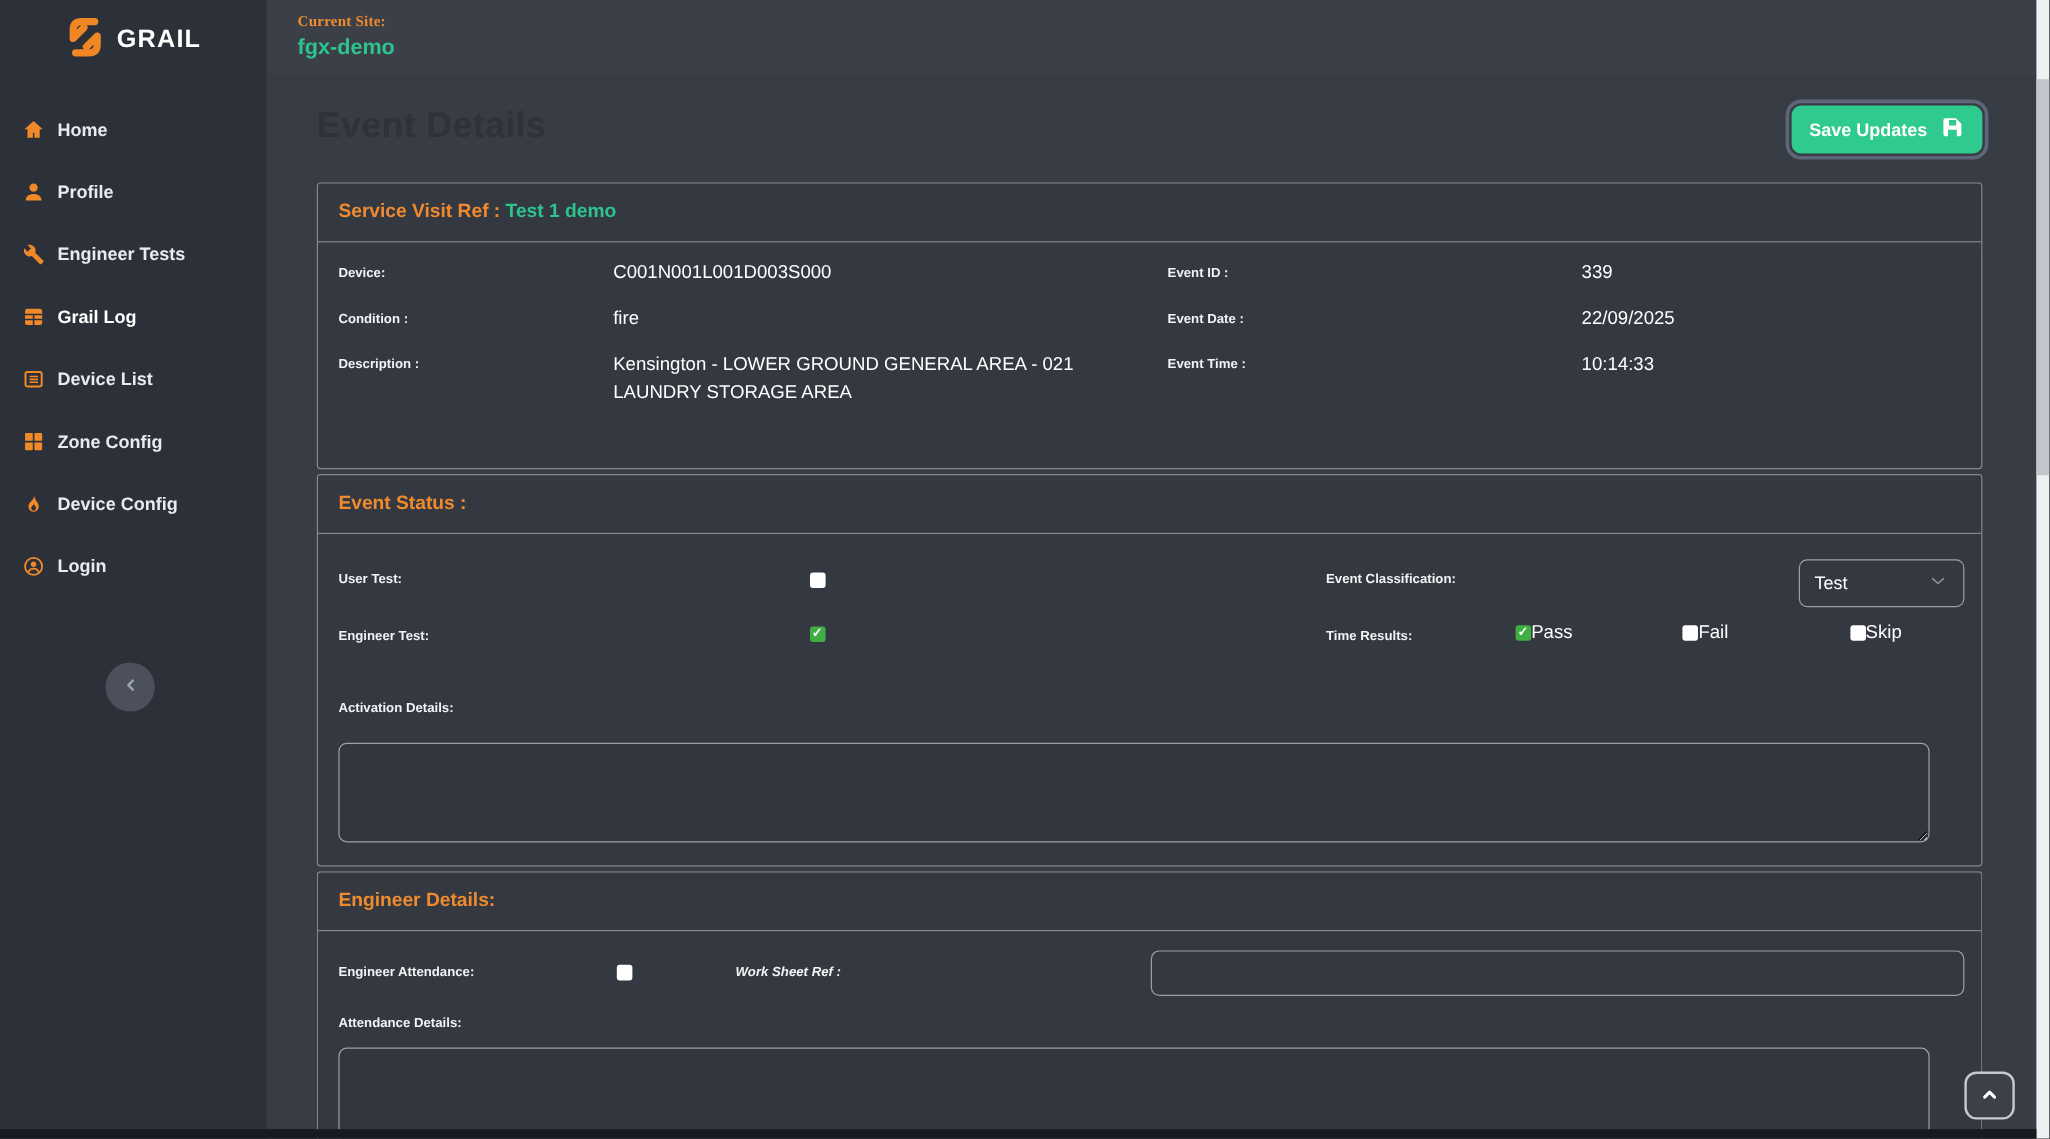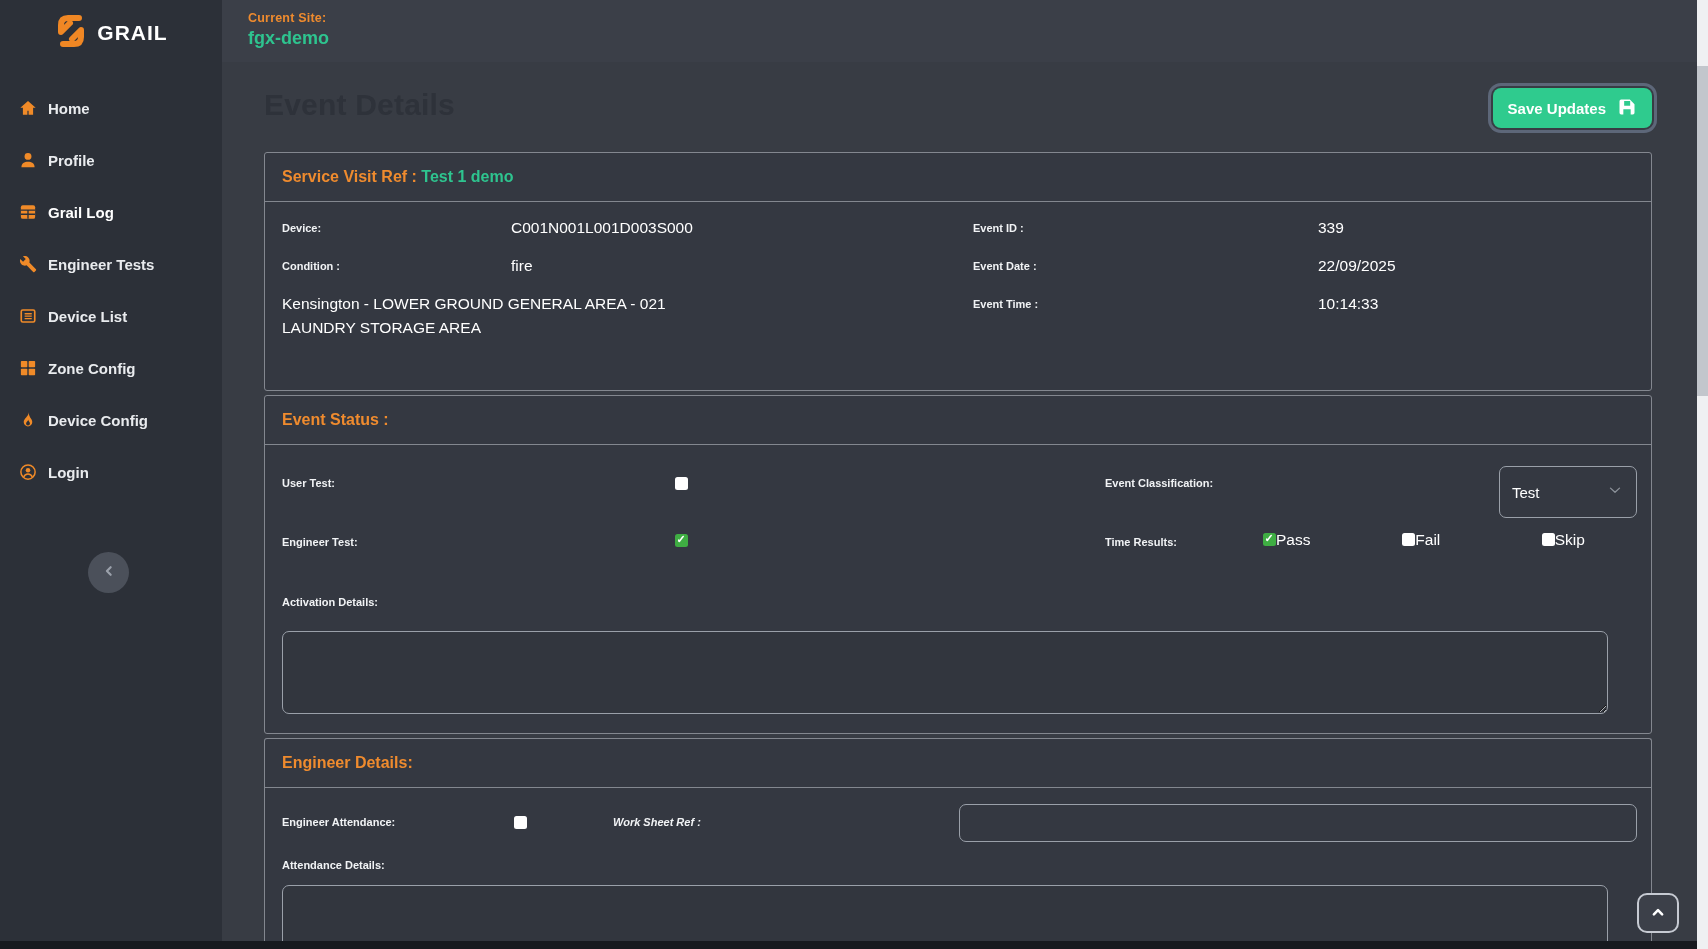--- a/index.html
+++ b/index.html
@@ -16,21 +16,21 @@
     color:#e9ebee; font-size:15px; font-weight:600; cursor:pointer; }
   .nav-item.active .nlabel { color:#ffffff; font-weight:800; }
   .nicon { width:19px; height:19px; display:inline-flex; align-items:center; justify-content:center; }
   .nicon svg { width:18px; height:18px; }
   .collapse-btn { position:absolute; left:88px; top:552px; width:41px; height:41px; border-radius:50%;
     background:#4b505a; display:flex; align-items:center; justify-content:center; cursor:pointer; border:none; }
 
   
   .topbar { position:absolute; left:222px; top:0; width:1475px; height:62px; background:#3b3f48; z-index:2;
     padding:11px 0 0 26px; }
-  .cs-label { color:#ef8b2e; font-size:12.5px; font-weight:800; letter-spacing:.2px; }
+  .cs-label { color:#ef8b2e; font-size:12.5px; font-weight:800; letter-spacing:.2px;font-family:Liberation Serif, serif; }
   .cs-site  { color:#2ec48f; font-size:18px; font-weight:800; margin-top:3px; }
 
   
   .main { position:absolute; left:222px; top:62px; width:1475px; height:887px;
     padding:26px 45px 0 42px; background:#383c44; overflow:hidden; }
   .title-row { display:flex; align-items:flex-start; justify-content:space-between; height:40px; }
   h1.page-title { font-size:30px; font-weight:600; color:#2e323a; letter-spacing:.2px; }
   .save-btn { display:flex; align-items:center; gap:11px; height:40px; padding:0 15px;
     background:#2fcb8e; color:#ffffff; font-size:15px; font-weight:600; border:none; border-radius:8px;
     box-shadow:0 0 0 2px #383c44, 0 0 0 5px #5d6779; cursor:pointer;
@@ -65,21 +65,21 @@
   .srow2 { margin-top:12px; min-height:50px; }
   .s-label { width:349px; flex:none; line-height:24px; padding-top:5px; }
   .srow2 .s-label { padding-top:0; }
   .cb { width:13px; height:13px; border-radius:2.5px; background:#ffffff; flex:none; display:inline-block; position:relative; cursor:pointer; }
   .cb.checked { background:#3fae43; }
   .cb.checked::after { content:"\2713"; position:absolute; left:1.5px; top:-1px; color:#fff; font-size:11px; font-weight:700; }
   .srow1 .cb { margin-top:11px; }
   .srow2 > .cb { margin-top:4px; }
   .s-right-gap { width:329px; flex:none; }
   .class-label { width:350px; flex:none; line-height:24px; padding-top:5px; }
-  .select { width:316px; height:52px; border:1px solid #9aa0a9; border-radius:7px; background:transparent;
+  .select { width:316px; height:40px; border:1px solid #9aa0a9; border-radius:7px; background:transparent;
     display:flex; align-items:center; justify-content:space-between; padding:0 12px; cursor:pointer; }
   .select .value { font-size:15px; }
   .tr-label { width:114px; flex:none; line-height:24px; }
   .opt { display:flex; align-items:flex-start; width:116px; }
   .opt .cb { margin-top:3px; }
   .opt .value { line-height:20px; }
   .act-label { margin-top:10px; line-height:24px; }
   textarea.big { display:block; width:1326px; height:83px; margin-top:17px; background:#32363e;
     border:1px solid #9aa0a9; border-radius:7px; color:#fff; font-size:15px; padding:8px 10px;
     font-family:"Liberation Sans", sans-serif; }
@@ -132,36 +132,36 @@
       </div>
       <div class="nav-item">
         <span class="nicon">
           <svg viewBox="0 0 24 24" fill="#f08a28">
               <circle cx="12" cy="7.2" r="4.6"></circle>
               <path d="M3.2 21.5c0-4.8 3.9-7.2 8.8-7.2s8.8 2.4 8.8 7.2z"></path>
             </svg>
         </span>
         <span class="nlabel">Profile</span>
       </div>
+      <div class="nav-item">
+        <span class="nicon">
+          <svg viewBox="0 0 24 24" fill="#f08a28">
+              <path d="M22.6 18.9l-8.8-8.8c.9-2.3.4-5-1.5-6.9C10.4 1.3 7.6.8 5.3 1.7L9 5.4 5.4 9 1.7 5.3C.8 7.6 1.3 10.4 3.2 12.3c1.9 1.9 4.6 2.4 6.9 1.5l8.8 8.8c.5.5 1.2.5 1.7 0l2-2c.5-.5.5-1.2 0-1.7z"></path>
+            </svg>
+        </span>
+        <span class="nlabel">Engineer Tests</span>
+      </div>
       <div class="nav-item active">
         <span class="nicon">
           <svg viewBox="0 0 24 24">
               <rect x="2.5" y="3" width="19" height="18" rx="2.5" fill="#f08a28"></rect>
               <path d="M2.5 9.5h19M2.5 15h19M12 9.5V21" stroke="#2c3038" stroke-width="1.8"></path>
             </svg>
         </span>
         <span class="nlabel">Grail Log</span>
-      </div>
-      <div class="nav-item">
-        <span class="nicon">
-          <svg viewBox="0 0 24 24" fill="#f08a28">
-              <path d="M22.6 18.9l-8.8-8.8c.9-2.3.4-5-1.5-6.9C10.4 1.3 7.6.8 5.3 1.7L9 5.4 5.4 9 1.7 5.3C.8 7.6 1.3 10.4 3.2 12.3c1.9 1.9 4.6 2.4 6.9 1.5l8.8 8.8c.5.5 1.2.5 1.7 0l2-2c.5-.5.5-1.2 0-1.7z"></path>
-            </svg>
-        </span>
-        <span class="nlabel">Engineer Tests</span>
       </div>
       <div class="nav-item">
         <span class="nicon">
           <svg viewBox="0 0 24 24" fill="none" stroke="#f08a28">
               <rect x="3" y="4" width="18" height="16" rx="2" stroke-width="2.2"></rect>
               <path d="M7.5 9h9.5M7.5 12.2h9.5M7.5 15.4h9.5" stroke-width="1.8"></path>
             </svg>
         </span>
         <span class="nlabel">Device List</span>
       </div>
@@ -234,20 +234,21 @@
         <div class="c1-left">
           <div class="frow">
             <span class="label">Device:</span>
             <span class="value">C001N001L001D003S000</span>
           </div>
           <div class="frow">
             <span class="label">Condition :</span>
             <span class="value">fire</span>
           </div>
           <div class="frow">
+            <span class="label">Description :</span>
             <span class="value">Kensington - LOWER GROUND GENERAL AREA - 021 LAUNDRY STORAGE AREA</span>
           </div>
         </div>
         <div class="c1-right">
           <div class="frow">
             <span class="label">Event ID :</span>
             <span class="value">339</span>
           </div>
           <div class="frow">
             <span class="label">Event Date :</span>

